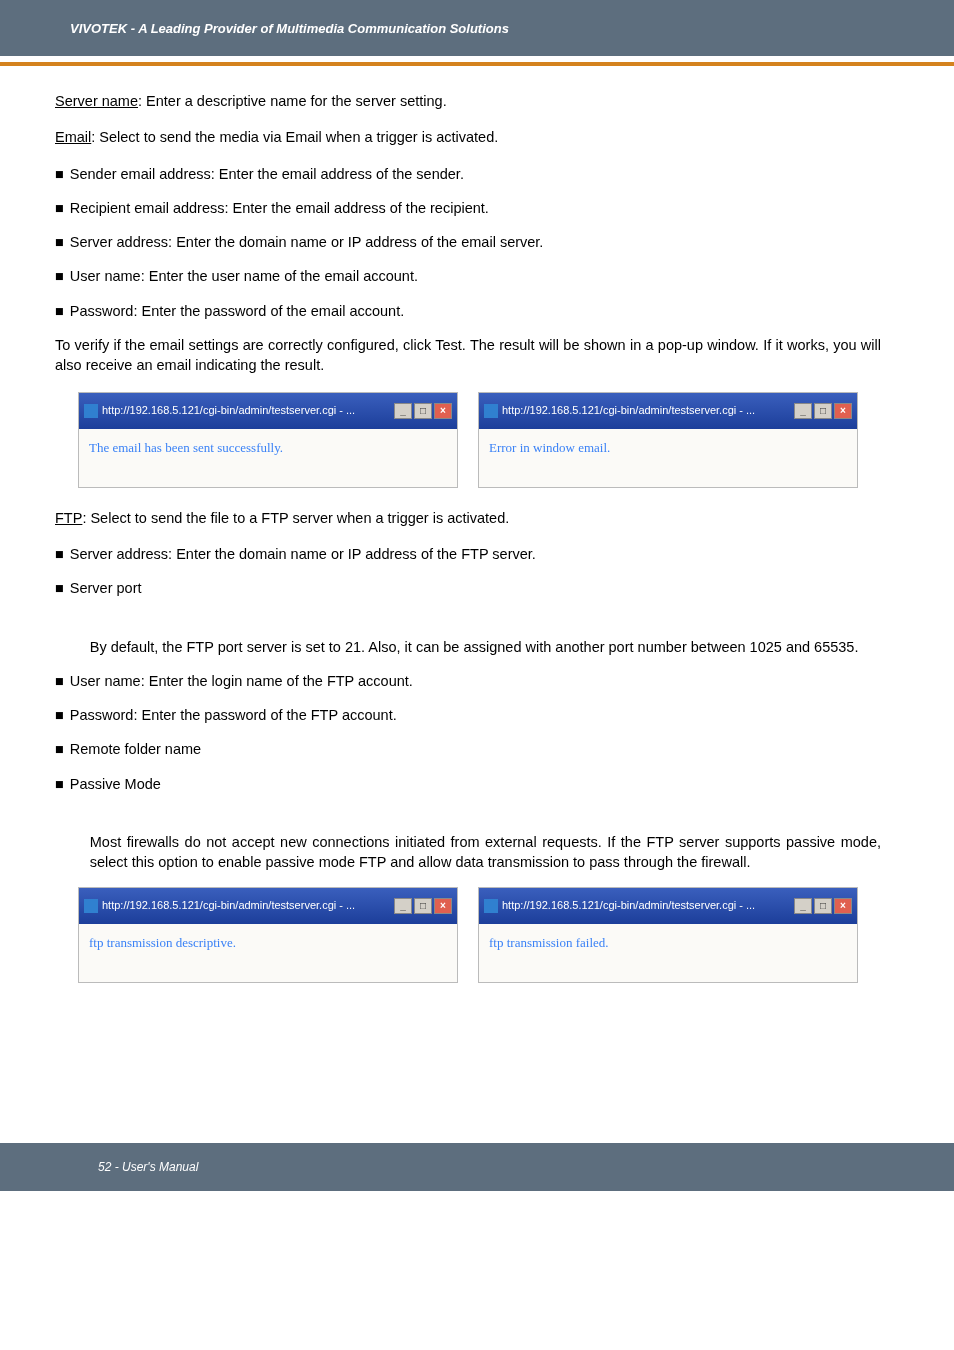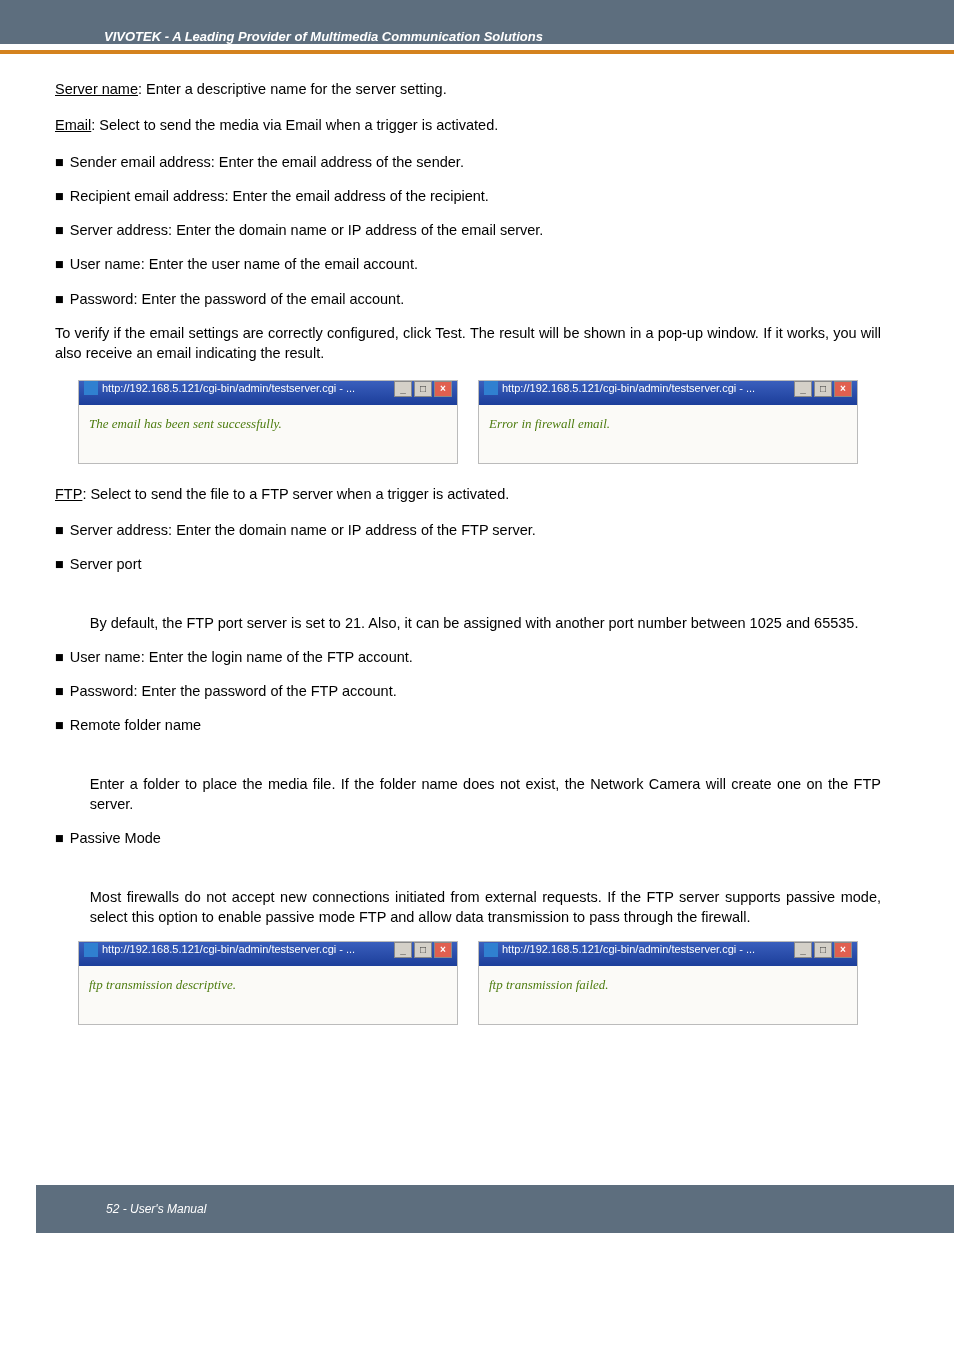--- a/index.html
+++ b/index.html
@@ -1,36 +1,36 @@
 <!DOCTYPE html>
 <html><head>
 <meta charset="utf-8">
 <style>
 * { margin: 0; padding: 0; box-sizing: border-box; }
 body { font-family: Arial, sans-serif; background: #fff; width: 954px; }
-.header-band { background: #5d6e7e; height: 44px; display: flex; align-items: flex-end; padding-left: 104px; }
+.header-band { background: #5d6e7e; height: 56px; display: flex; align-items: center; padding-left: 70px; }
 .header-title { color: #fff; font-style: italic; font-weight: bold; font-size: 13px; }
 .orange-line { background: #d4821e; height: 4px; margin-top: 6px; }
 .content { padding: 25px 73px 20px 55px; font-size: 14.5px; line-height: 1.4; text-align: justify; }
 .content p { margin-bottom: 16px; }
 .under { text-decoration: underline; }
 .bullet { display: flex; margin-bottom: 14px; }
 .bullet .sq { margin-right: 6px; }
 .bullet .txt { flex: 1; }
 .sub-indent { padding-left: 20px; margin-top: 38px; }
 .popup-row { display: flex; gap: 20px; justify-content: center; margin: 8px 0 20px 0; }
 .popup-box { width: 380px; border: 1px solid #bbb; background: #f8f7f5; }
-.popup-title { background: linear-gradient(to bottom, #3a5fbd, #1c3e9a); height: 24px; display: flex; align-items: flex-start; padding: 0 5px; color: #fff; font-size: 11px; justify-content: space-between; gap: 6px; }
+.popup-title { background: linear-gradient(to bottom, #3a5fbd, #1c3e9a); height: 36px; display: flex; align-items: center; padding: 0 5px; color: #fff; font-size: 11px; justify-content: space-between; gap: 6px; }
 .popup-title .ttext { display: flex; align-items: center; gap: 4px; }
 .popup-title .ie-icon { width: 14px; height: 14px; background: #3080d0; display: inline-block; }
 .popup-title .win-btns { display: flex; gap: 2px; }
 .popup-title .wbtn { width: 18px; height: 16px; background: #d4d0c8; border: 1px solid #888; display: flex; align-items: center; justify-content: center; font-size: 10px; color: #333; font-weight: bold; }
 .popup-title .wbtn.close { background: #e06050; color: #fff; }
-.popup-body { padding: 10px 10px 28px 10px; font-family: 'Times New Roman', serif; font-size: 13px; color: #4d7c0f; background: #fbfaf7; min-height: 58px; font-style: italic; }
-.footer-band { background: #5d6e7e; height: 48px; display: flex; align-items: center; padding-left: 70px; margin-top: 120px; margin-left: 36px; }
+.popup-body { padding: 10px 10px 28px 10px; font-family: 'Times New Roman', serif; font-size: 13px; color: #3b82f6; background: #fbfaf7; min-height: 58px; }
+.footer-band { background: #5d6e7e; height: 48px; display: flex; align-items: center; padding-left: 98px; margin-top: 120px; }
 .footer-text { color: #fff; font-style: italic; font-size: 12px; }
 </style>
 </head>
 <body>
 
 <div class="header-band">
   <span class="header-title">VIVOTEK - A Leading Provider of Multimedia Communication Solutions</span>
 </div>
 <div class="orange-line"></div>
 
@@ -84,21 +84,21 @@
         <span class="ttext">
             <span class="ie-icon"></span>
             <span>http://192.168.5.121/cgi-bin/admin/testserver.cgi - ...</span>
           </span>
         <span class="win-btns">
           <span class="wbtn">_</span>
           <span class="wbtn">□</span>
           <span class="wbtn close">×</span>
         </span>
       </div>
-      <div class="popup-body">Error in firewall email.</div>
+      <div class="popup-body">Error in window email.</div>
     </div>
   </div>
 
   <p><span class="under">FTP</span><span>: Select to send the file to a FTP server when a trigger is activated.</span></p>
 
   <div class="bullet">
       <span class="sq">■</span>
       <span class="txt">Server address: Enter the domain name or IP address of the FTP server.</span>
     </div>
 
@@ -116,21 +116,20 @@
     </div>
   <div class="bullet">
       <span class="sq">■</span>
       <span class="txt">Password: Enter the password of the FTP account.</span>
     </div>
 
   <div class="bullet">
       <span class="sq">■</span>
       <span class="txt">
     <span>Remote folder name</span>
-    <div class="sub-indent">Enter a folder to place the media file. If the folder name does not exist, the Network Camera will create one on the FTP server.</div>
   </span>
     </div>
 
   <div class="bullet">
       <span class="sq">■</span>
       <span class="txt">
     <span>Passive Mode</span>
     <div class="sub-indent">Most firewalls do not accept new connections initiated from external requests. If the FTP server supports passive mode, select this option to enable passive mode FTP and allow data transmission to pass through the firewall.</div>
   </span>
     </div>

